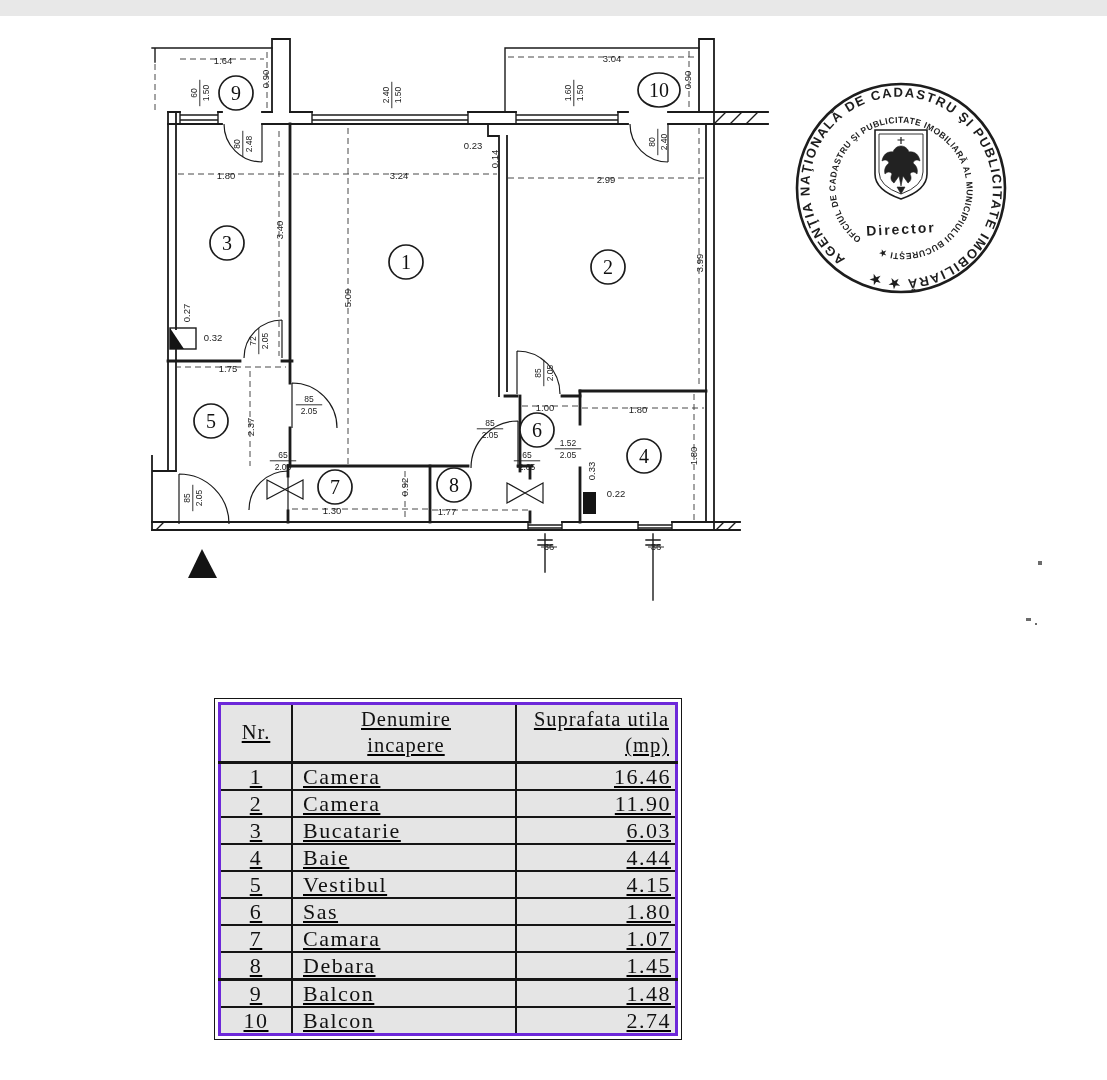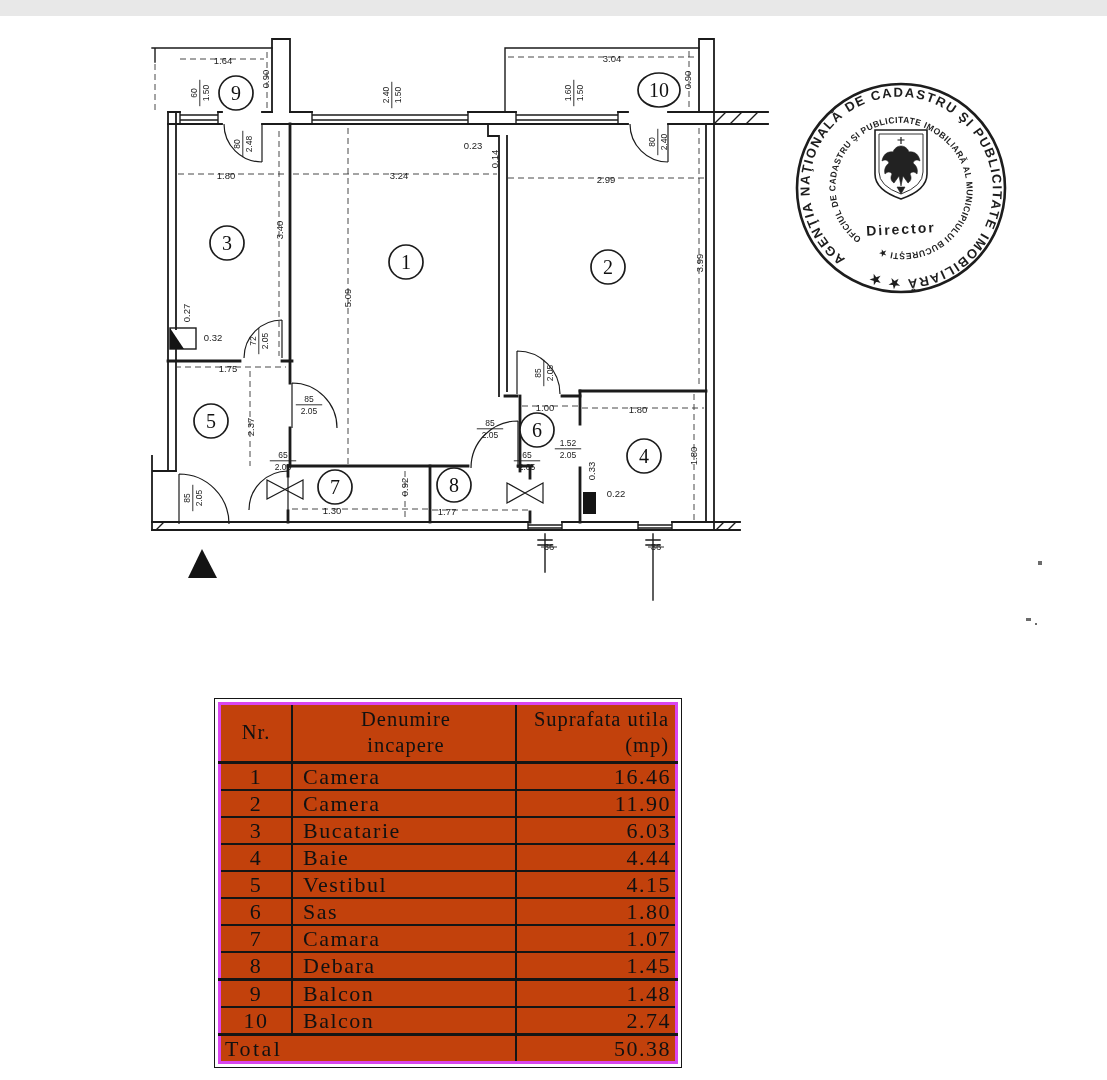--- a/index.html
+++ b/index.html
@@ -22,22 +22,22 @@
   
   .stamp-ring{fill:none;stroke:#1d1d1d;stroke-width:2.6;}
   .stamp-outer-text{font:bold 13px "Liberation Sans",sans-serif;letter-spacing:1.5px;fill:#1d1d1d;}
   .stamp-inner-text{font:bold 8.8px "Liberation Sans",sans-serif;letter-spacing:0.5px;fill:#1d1d1d;}
   .director{font:bold 14px "Liberation Sans",sans-serif;letter-spacing:2px;fill:#1d1d1d;}
   .coa{stroke:#1d1d1d;fill:none;stroke-width:1.6;}
   .coa-fill{fill:#222;stroke:#222;stroke-width:0.6;}
   .speck{fill:#3a3a3a;opacity:.75;}
   
   .table-wrap{position:absolute;left:218px;top:686px;}
-  table{border-collapse:collapse;border:3px solid #d946ef;outline:1.5px solid #151515;
-        outline-offset:3px;background:#c2410c;}
+  table{border-collapse:collapse;border:3px solid #6d28d9;outline:1.5px solid #151515;
+        outline-offset:3px;background:#e5e5e5;text-decoration:underline;}
   th,td{border:2px solid #151515;color:#111;}
   th{height:56px;font-family:"Liberation Serif",serif;font-size:20.5px;font-weight:normal;
      letter-spacing:1px;padding:0 6px;line-height:1.25;}
   td{height:25px;font-family:"Liberation Serif",serif;font-size:22px;letter-spacing:1.5px;
      padding:0 4px;line-height:1;}
   .c-nr  {width:58px;text-align:center;}
   .c-name{width:206px;text-align:left;padding-left:10px;}
   .c-area{width:146px;text-align:right;}
   .c-total{text-align:left;padding-left:4px;letter-spacing:2.5px;}
   tr.sep td{border-top:3px solid #151515;}
@@ -413,22 +413,18 @@
           <tr class="sep">
             <td class="c-nr">9</td>
             <td class="c-name">Balcon</td>
             <td class="c-area">1.48</td>
           </tr>
           <tr>
             <td class="c-nr">10</td>
             <td class="c-name">Balcon</td>
             <td class="c-area">2.74</td>
           </tr>
-          <tr class="sep">
-            <td colspan="2" class="c-total">Total</td>
-            <td class="c-area">50.38</td>
-          </tr>
         </tbody>
     </table>
   </div>
 
   <rect></rect>
 </div>
 
 </body></html>

